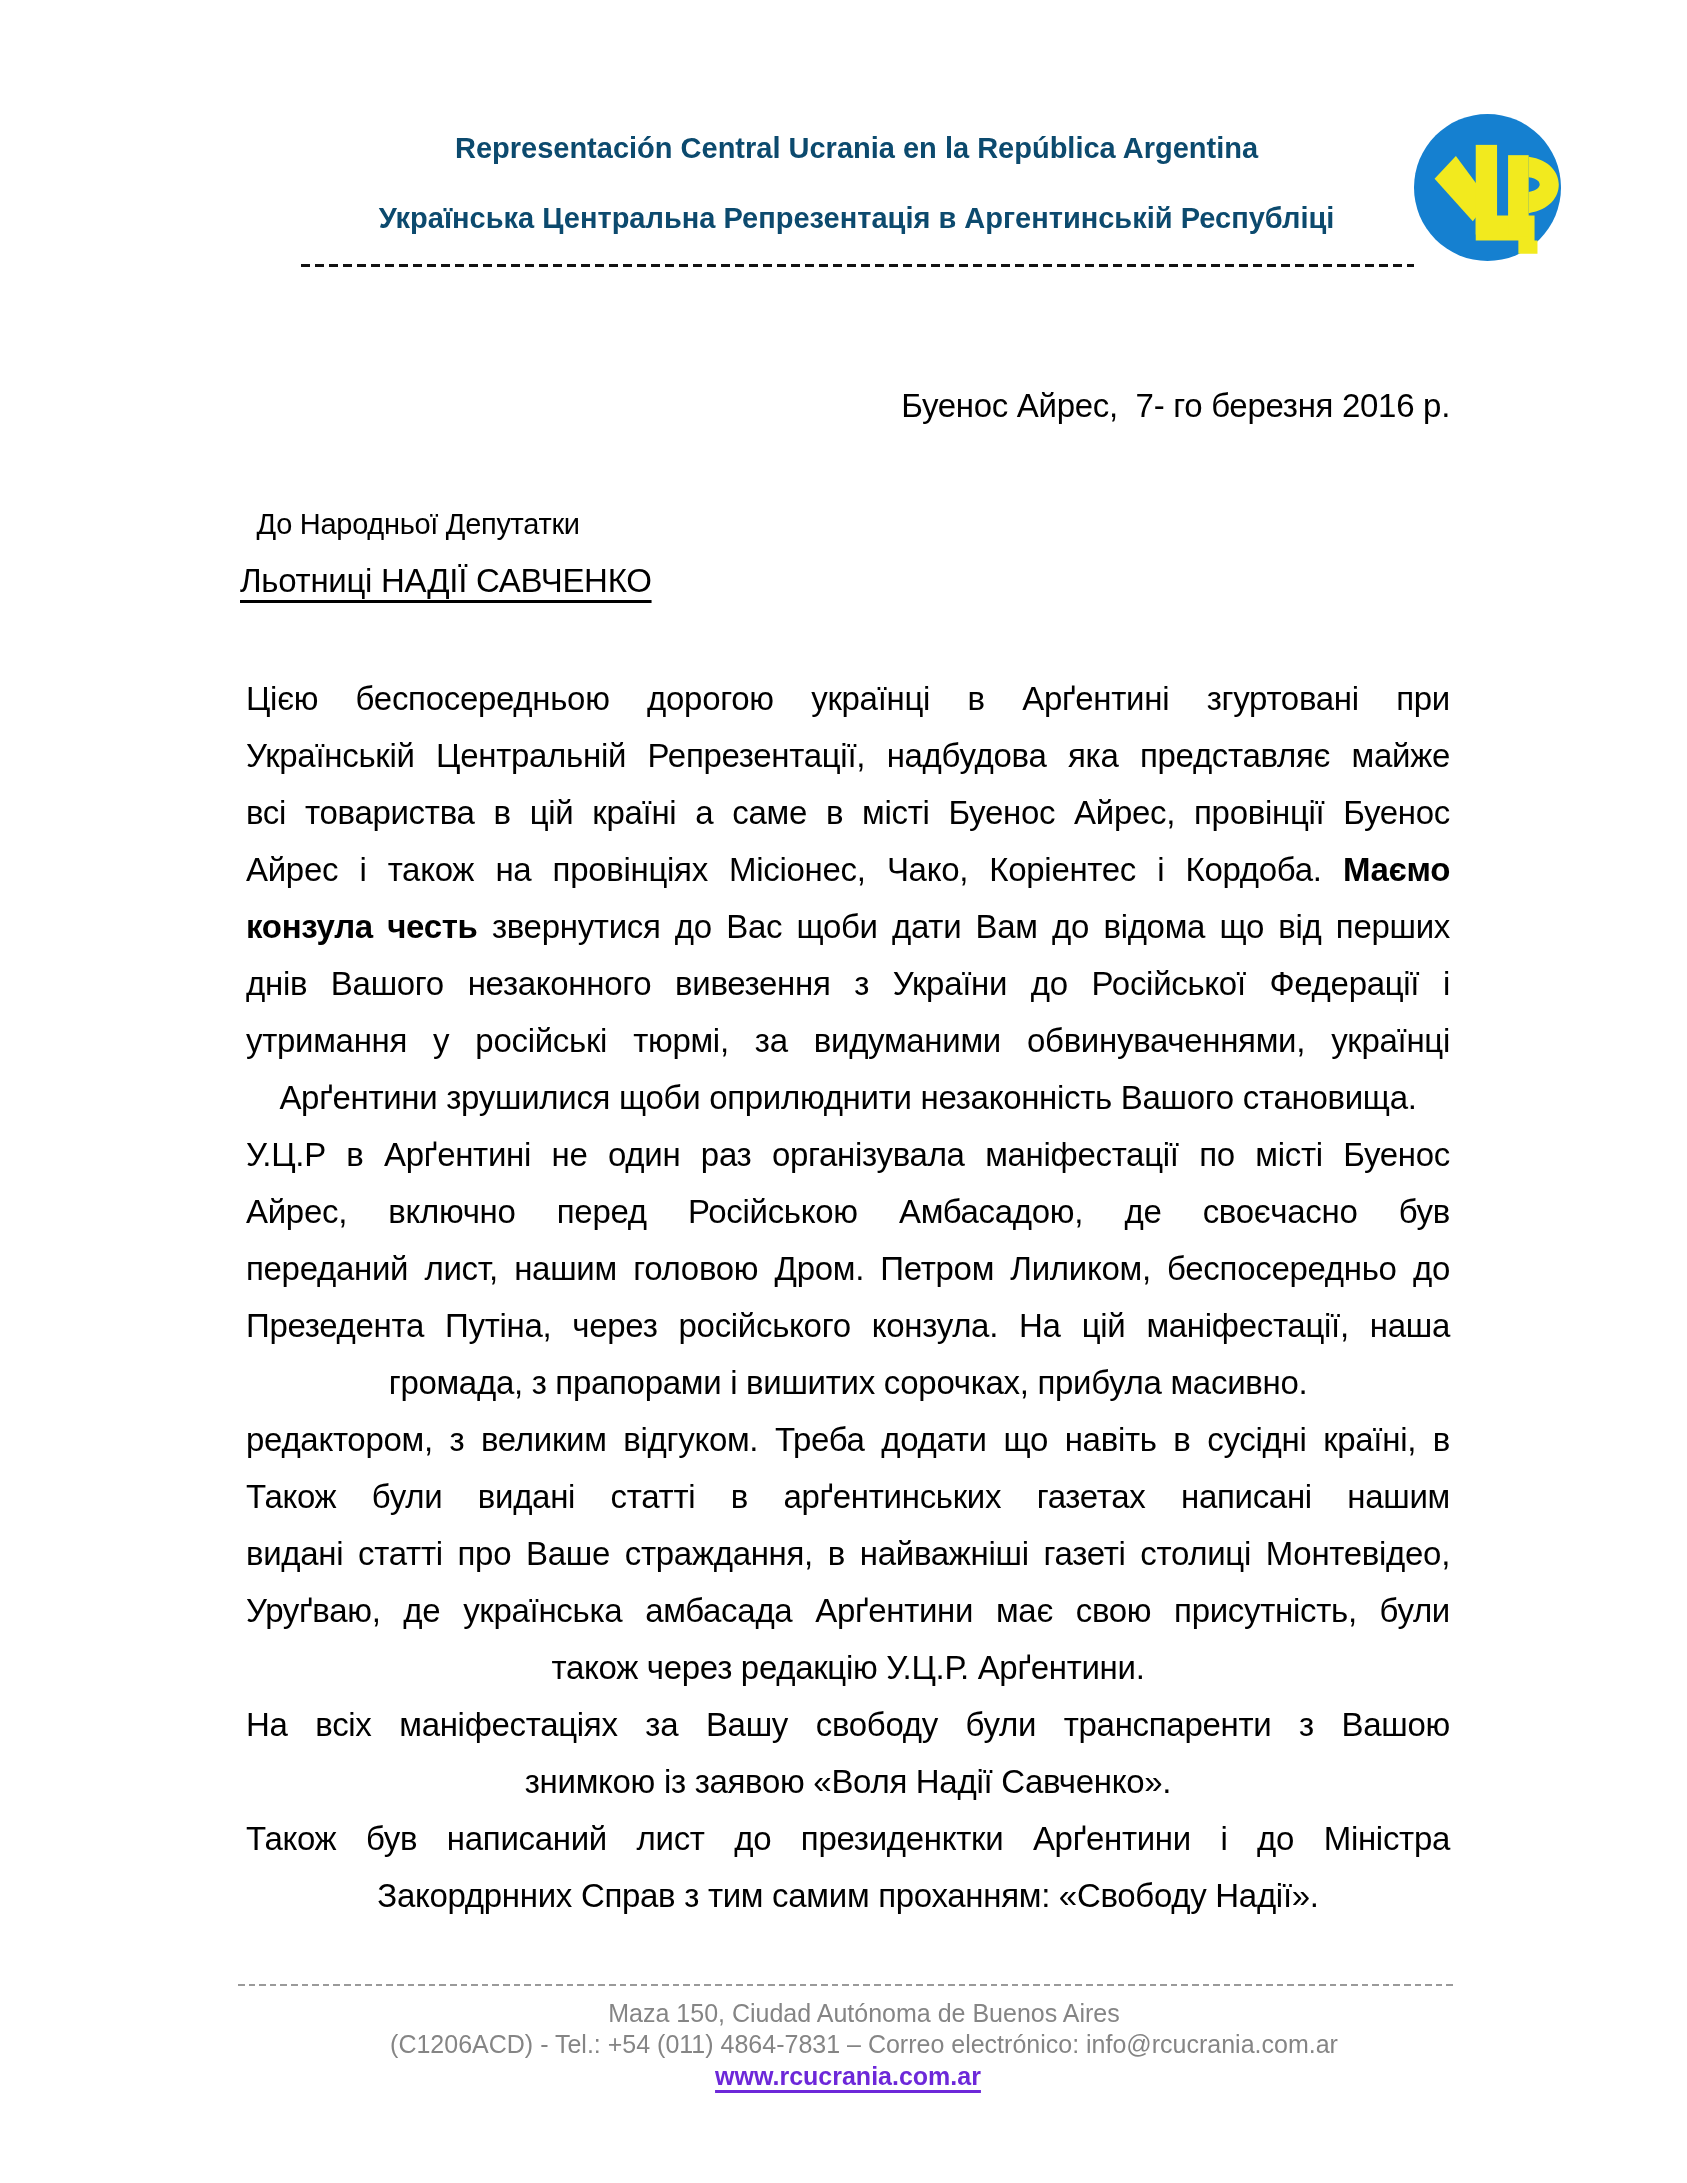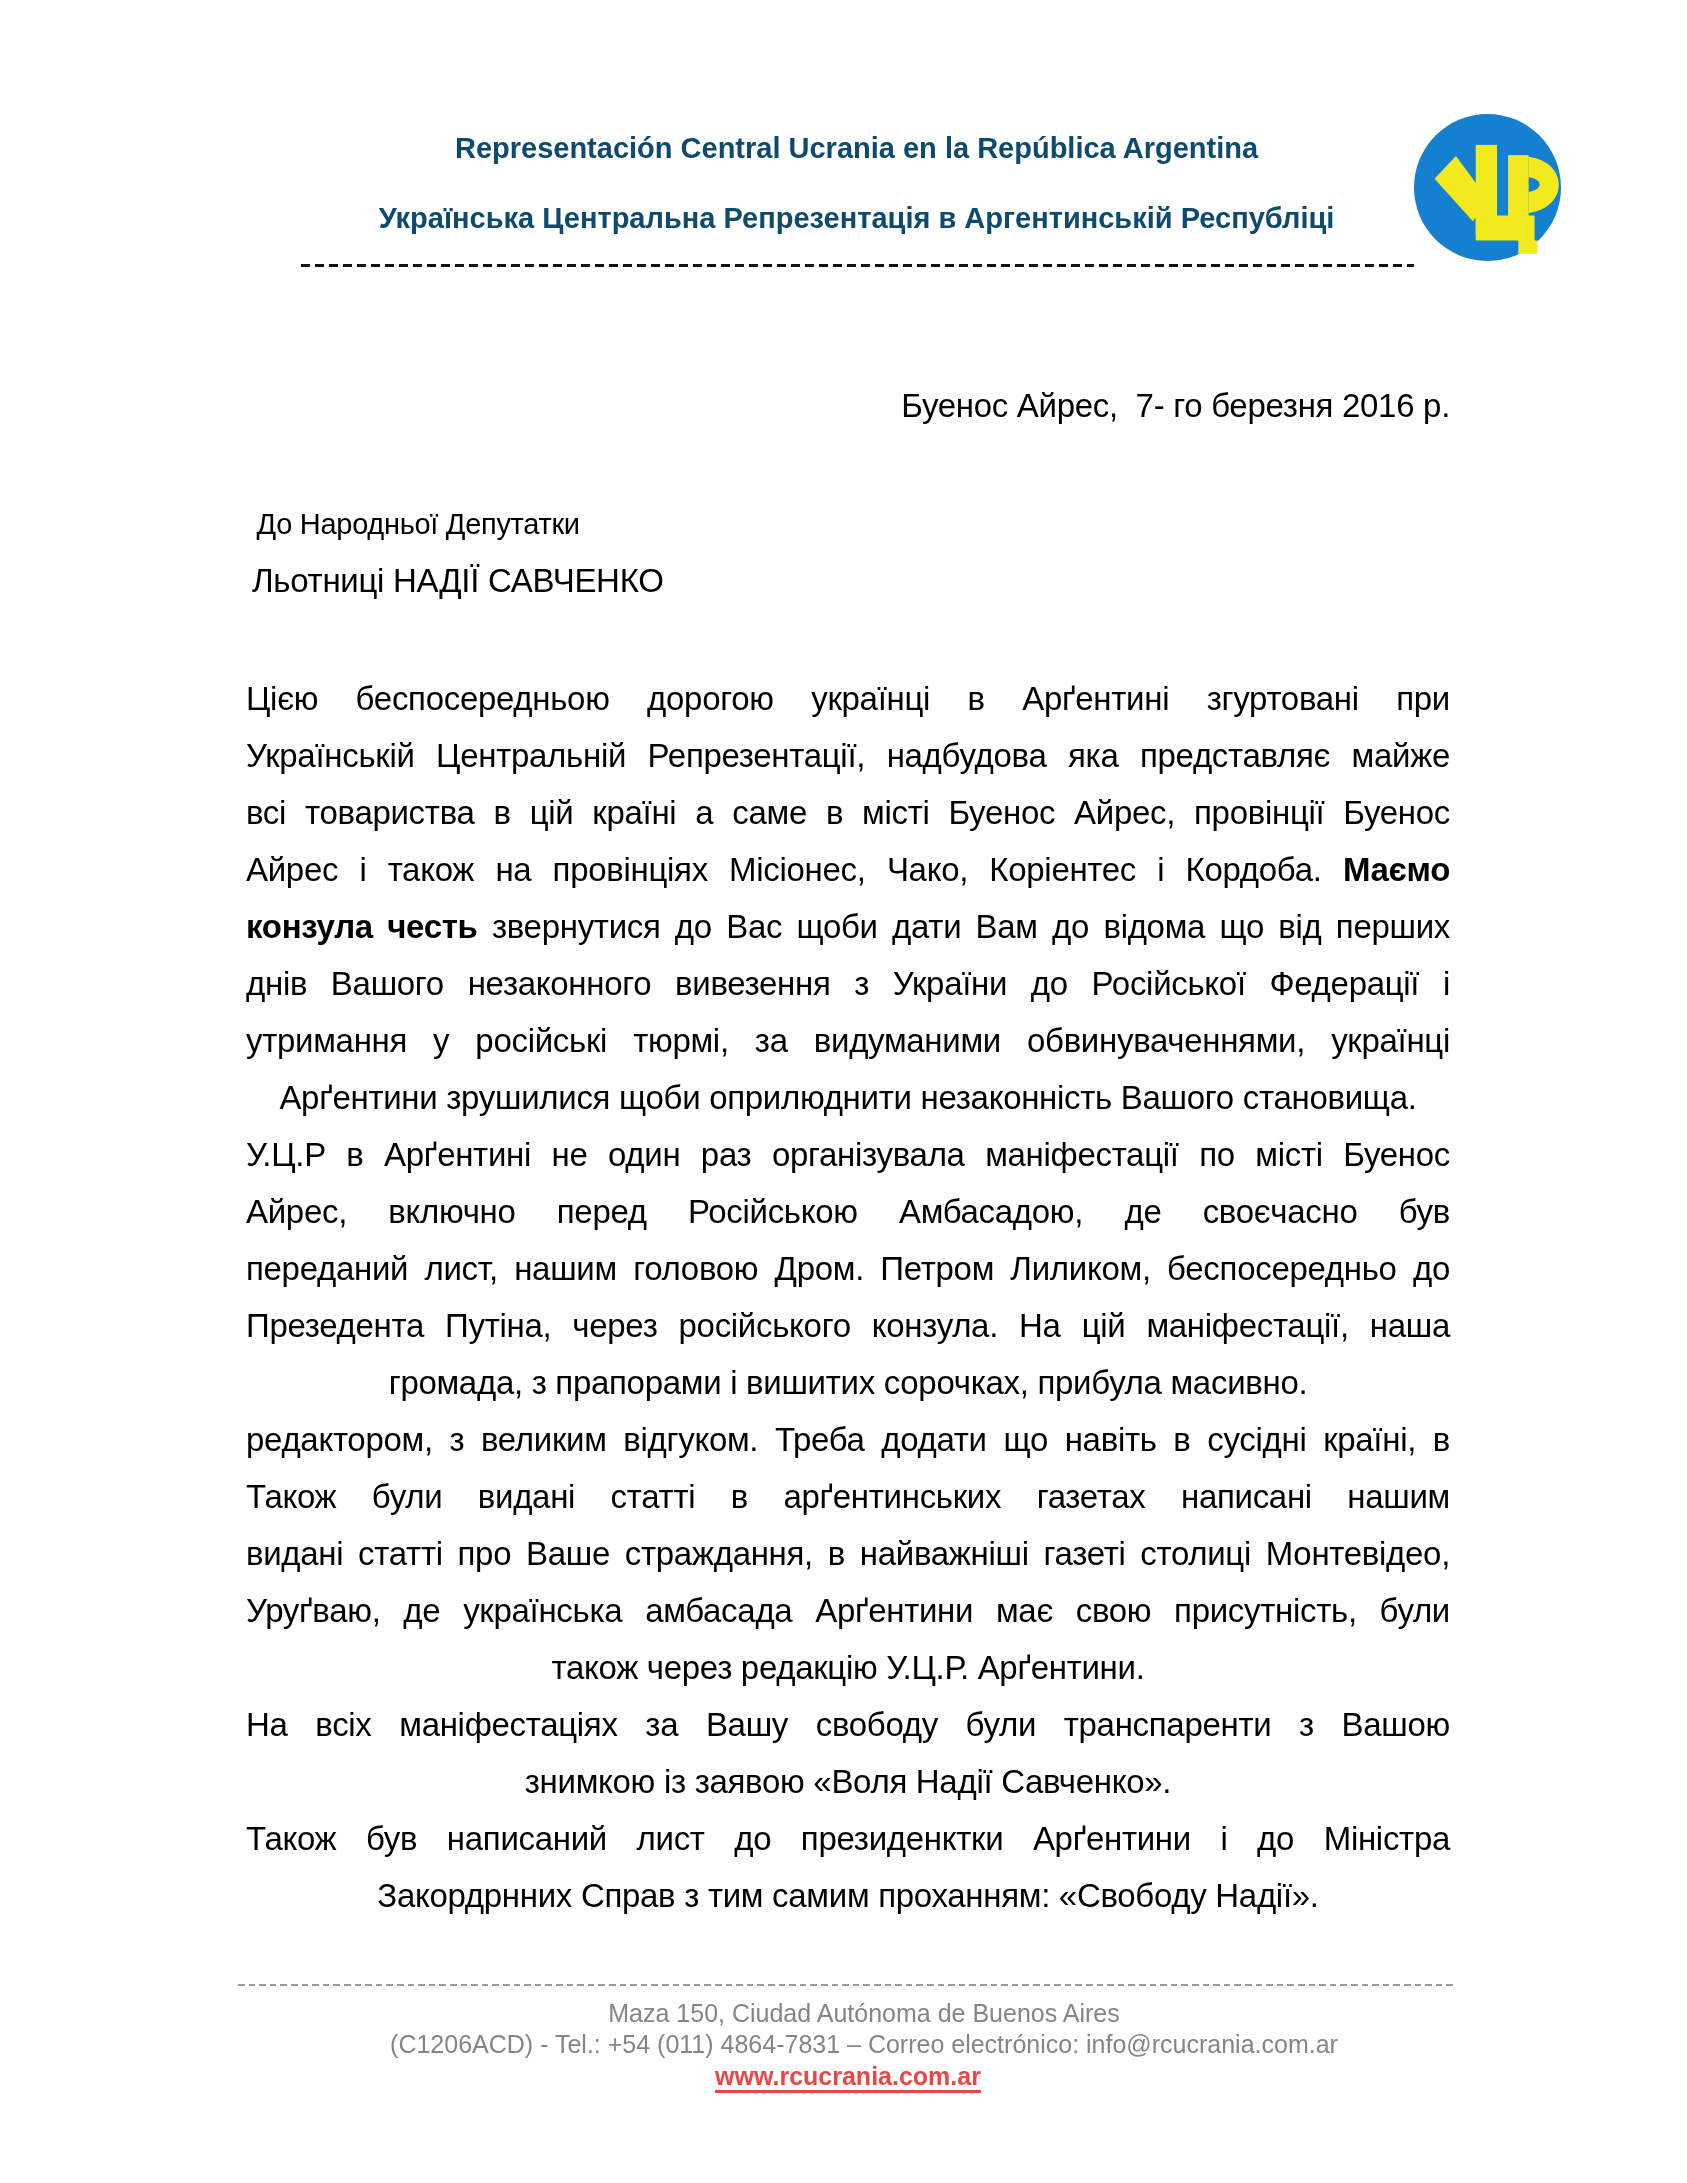--- a/index.html
+++ b/index.html
@@ -28,22 +28,22 @@
     left:246px; top:385px; width:1204px; text-align:right;
     font-size:33px; line-height:41px; letter-spacing:-0.3px; white-space:pre;
   }
 
   
   .recipient-1 {
     left:246px; top:504px; width:1204px;
     font-size:29px; line-height:41px; letter-spacing:-0.3px; padding-left:10.6px;
   }
   .recipient-2 {
-    left:252px; top:560px; font-size:33px; line-height:41px; letter-spacing:-0.3px;
-    text-decoration-thickness:3.3px; text-underline-offset:8px;
+    left:240px; top:560px; font-size:33px; line-height:41px; letter-spacing:-0.3px;
+    text-decoration:underline; text-decoration-thickness:3.3px; text-underline-offset:8px;
   }
 
   
   .letter-body { left:246px; top:670px; width:1204px; }
   .body-line {
     height:57px; line-height:57px; font-size:33px; letter-spacing:-0.3px;
     overflow:visible; text-align:center;
   }
   .body-line.just { text-align:justify; text-align-last:justify; }
   .body-line .b { font-weight:bold; }
@@ -54,21 +54,21 @@
     background:repeating-linear-gradient(90deg,#9a9a9a 0 6.6px,transparent 6.6px 10.6px);
   }
   .footer-text {
     left:262px; width:1204px; text-align:center;
     font-size:25px; line-height:32px; color:#858585;
   }
   .footer-address { top:1997px; }
   .footer-contact { top:2028px; }
   .footer-site { left:246px; width:1204px; text-align:center; top:2060px; font-size:25px; line-height:32px; }
   .footer-site a {
-    color:#ef4444; font-weight:bold; text-decoration:underline;
+    color:#6d28d9; font-weight:bold; text-decoration:underline;
     text-decoration-thickness:2.6px; text-underline-offset:5.3px; cursor:pointer;
   }
 </style>
 </head>
 <body>
 
 <div class="abs header-title header-es">Representación Central Ucrania en la República Argentina</div>
 <div class="abs header-title header-ua">Українська Центральна Репрезентація в Аргентинській Республіці</div>
 <div class="abs header-rule"></div>
 

